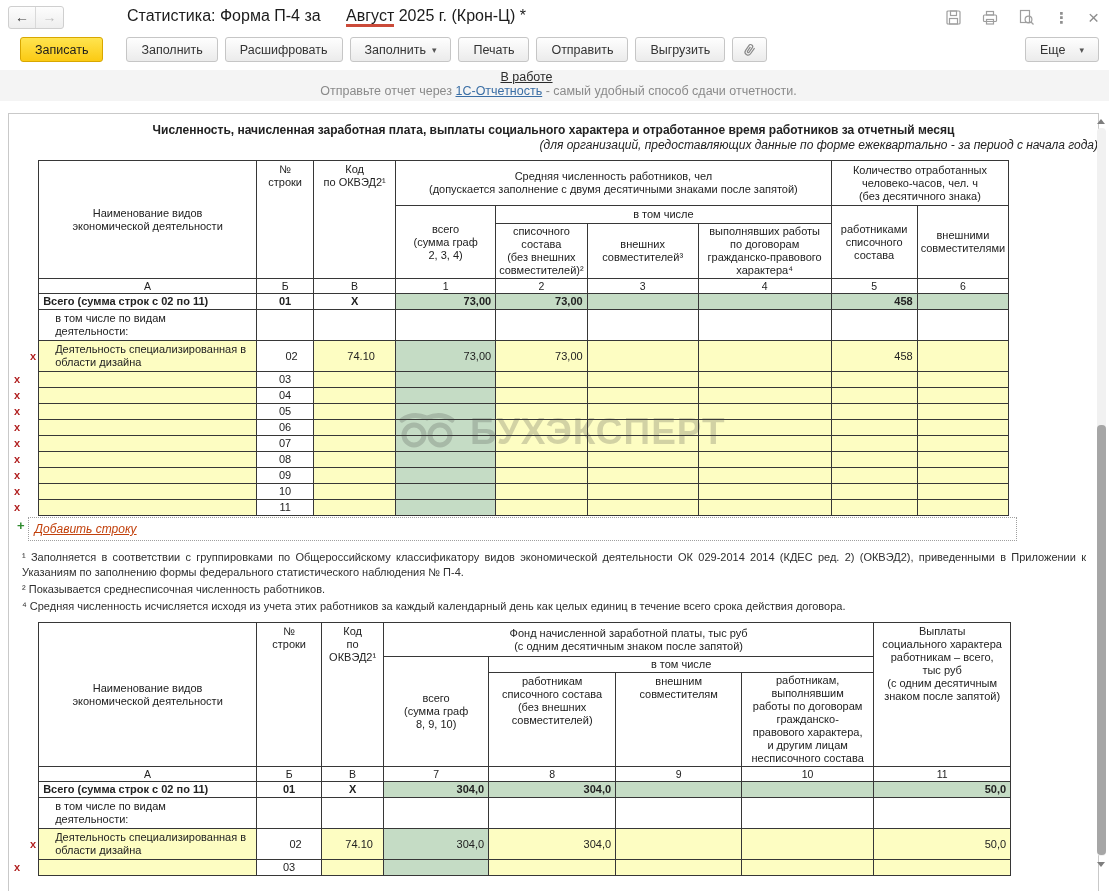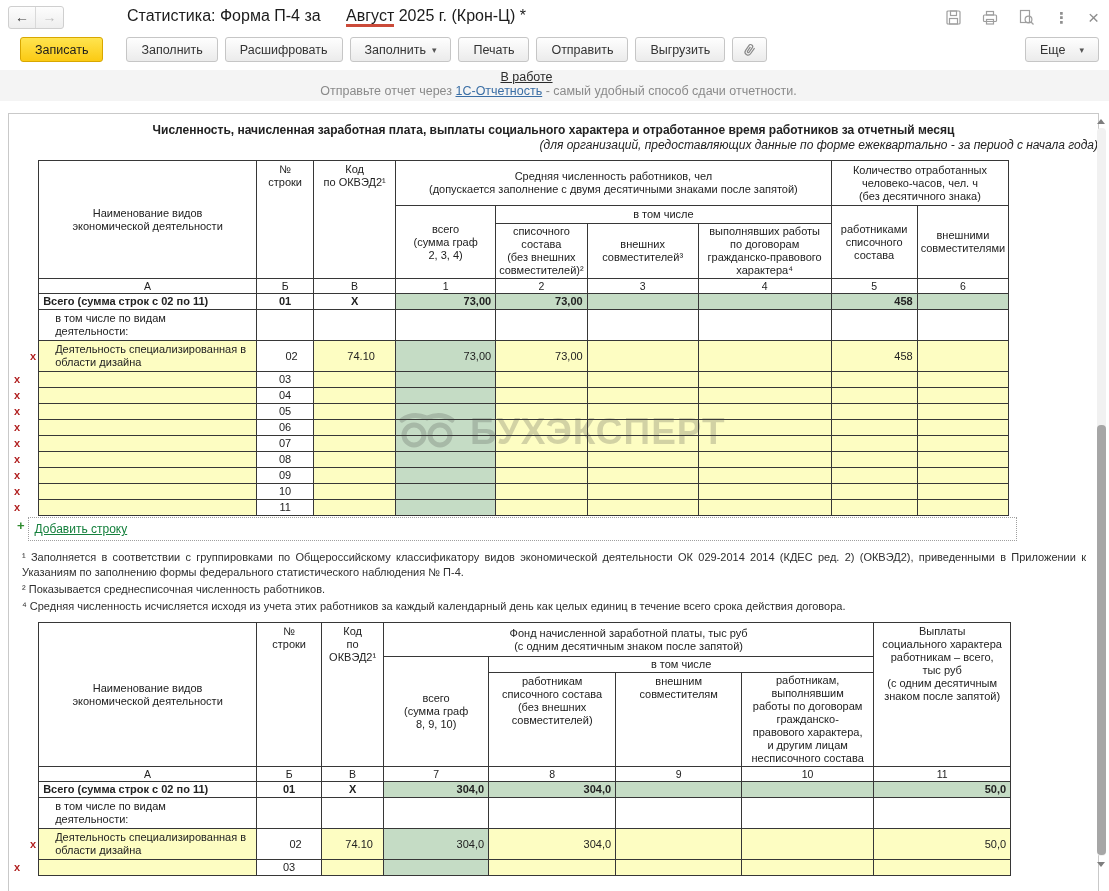--- a/index.html
+++ b/index.html
@@ -60,21 +60,21 @@
   .ylw  { background:#fdfdc2; }
   .grn  { background:#c5dcc5; }
   tr.letters th { padding:0; height:15px; font-size:10.5px; background:#fff; }
   tr.rtotal td { height:16px;font-weight:bold; }
   tr.rincl td, tr.ract td { height:31px;padding-left:16px; }
   tr.rempty td { height:16px; }
 
   .addrow { display:flex; align-items:stretch; margin:1px 0 0 8px; width:1000px; }
   .plus { color:#2e8b2e; font-weight:bold; font-size:13px; line-height:18px; margin-right:3px; }
   .addbox { flex:1; border:1px dotted #9f9f9f; padding:1px 6px 3px; }
-  .addlink { color:#15803d; text-decoration:underline; font-size:12px; }
+  .addlink { color:#c2410c; text-decoration:underline; font-size:12px;font-style:italic; }
 
   .footnotes { margin:9px 12px 0 13px; font-size:11px; color:#2e2e2e; line-height:15px; }
   .footnotes p { margin:0 0 2px; text-align:justify; }
 
   
   .watermark { position:absolute; left:398px; top:410px; display:flex; align-items:center; gap:14px;
                opacity:0.22; pointer-events:none; z-index:5; }
   .wm-text { font-size:37px; font-weight:bold; color:#3f3f3f; letter-spacing:1px; }
 
   

